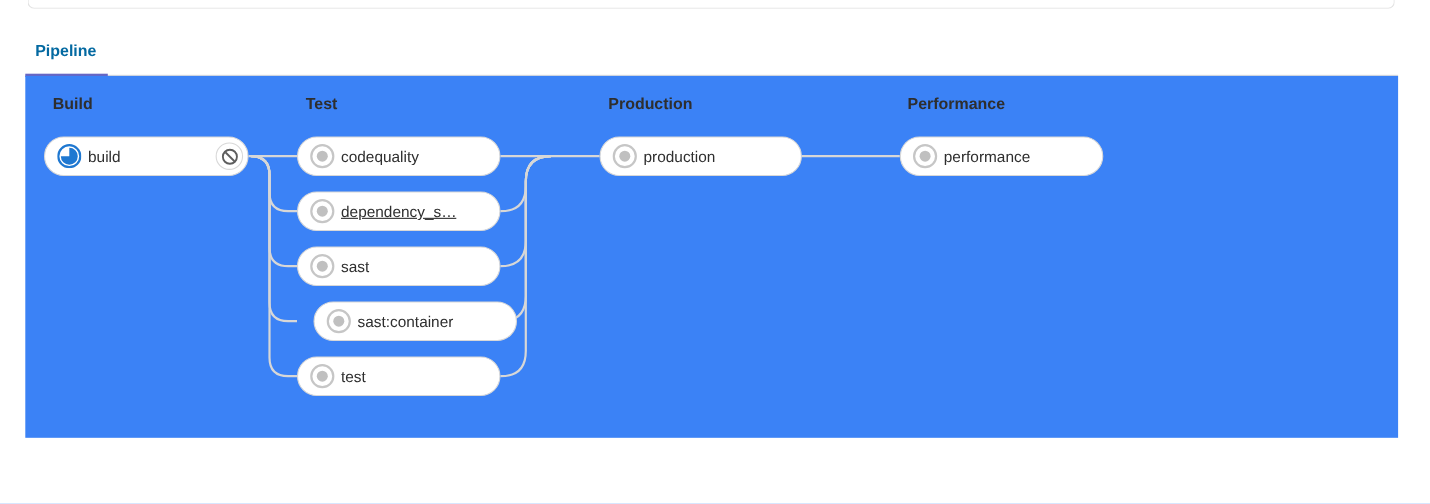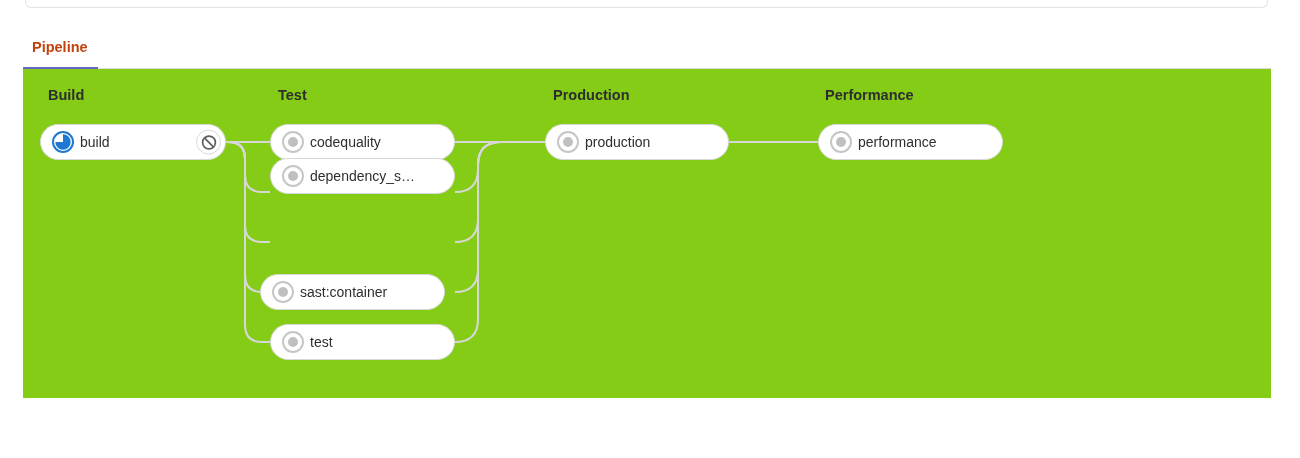--- a/index.html
+++ b/index.html
@@ -17,30 +17,30 @@
   .content { position:absolute; left:23px; top:22px; width:1248px; }
 
   
   .tabs { display:flex; align-items:flex-end; height:47px; border-bottom:1px solid #dbdbdb; box-sizing:border-box; }
   .tab {
     display:inline-flex; align-items:center;
     padding:0 10px 13px 10px; font-size:14.5px; color:#8a8a8a; cursor:pointer; white-space:nowrap;
   }
   .tab:first-child { padding-left:9px; }
   .tab.active {
-    color:#c2410c; font-weight:bold;
+    color:#0369a1; font-weight:bold;
     border-bottom:3px solid #6666c4; margin-bottom:-2px; padding-bottom:12px;
   }
   .tab-badge {
     background:#eeeeee; color:#707070; border-radius:10px;
     padding:2px 9px; font-size:12.5px; margin-left:7px; line-height:1.2;
   }
 
   
-  .graph { position:relative; background:#84cc16; width:1248px; height:329px; }
+  .graph { position:relative; background:#3b82f6; width:1248px; height:329px; }
   .connectors { position:absolute; left:0; top:0; }
   .stage-header { position:absolute; top:18px; font-size:14.5px; font-weight:bold; color:#2e2e2e; white-space:nowrap; }
   .job-pill {
     position:absolute; height:36px; box-sizing:border-box;
     background:#ffffff; border:1px solid #d8d8d8; border-radius:18px;
     display:flex; align-items:center; padding-left:11px;
     font-size:14px; color:#2e2e2e; cursor:pointer;
   }
   .job-label { margin-left:6px; white-space:nowrap; overflow:hidden; }
 
@@ -96,27 +96,33 @@
           </svg>
         </button>
       </div>
       <div class="stage-header" style="left: 255px;">Test</div>
       <div class="job-pill" style="left: 247px; top: 55px; width: 185px; align-items: center;">
         <span class="status-created">
           <span class="dot"></span>
         </span>
         <span class="job-label">codequality</span>
       </div>
-      <div class="job-pill" style="left: 247px; top: 89px; width: 185px;">
+      <div class="job-pill" style="left: 247px; top: 105px; width: 185px; text-decoration: underline;">
         <span class="status-created">
           <span class="dot"></span>
         </span>
         <span class="job-label">dependency_s…</span>
       </div>
-      <div class="job-pill" style="left: 237px; top: 205px; width: 185px;">
+      <div class="job-pill" style="left: 247px; top: 155px; width: 185px;">
+        <span class="status-created">
+          <span class="dot"></span>
+        </span>
+        <span class="job-label">sast</span>
+      </div>
+      <div class="job-pill" style="left: 262px; top: 205px; width: 185px;">
         <span class="status-created">
           <span class="dot"></span>
         </span>
         <span class="job-label">sast:container</span>
       </div>
       <div class="job-pill" style="left: 247px; top: 255px; width: 185px;">
         <span class="status-created">
           <span class="dot"></span>
         </span>
         <span class="job-label">test</span>

